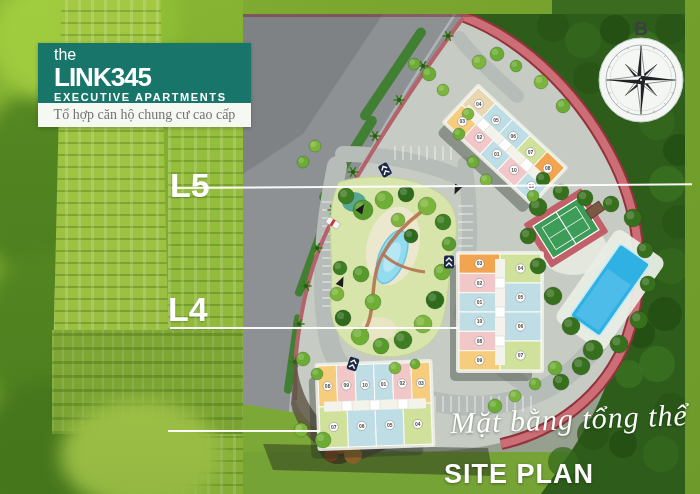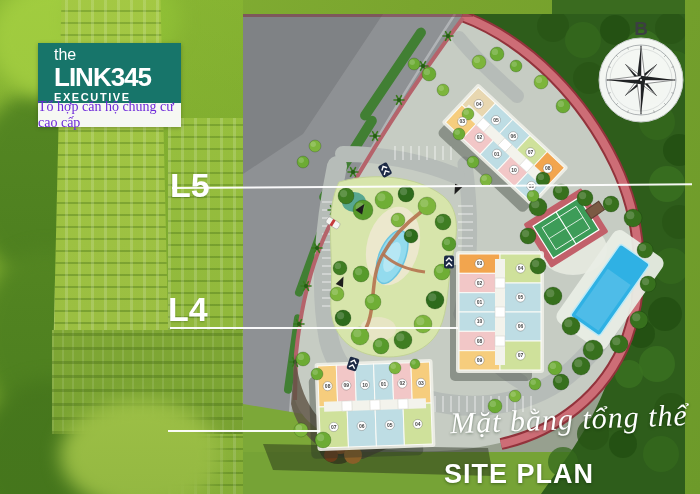--- a/index.html
+++ b/index.html
@@ -19,28 +19,28 @@
     background-image:repeating-linear-gradient(0deg, rgba(50,85,15,.35) 0 3px, rgba(0,0,0,0) 3px 14px),
       repeating-linear-gradient(90deg, rgba(255,255,255,.15) 0 2px, rgba(0,0,0,0) 2px 10px);}
   .tint{position:absolute;left:0;top:0;width:243px;height:494px;
         background:linear-gradient(180deg,rgba(150,200,50,.30),rgba(110,160,35,.25) 70%,rgba(90,140,30,.35));}
   .darktrees-tr{position:absolute;left:552px;top:0;width:133px;height:20px;background:#3a6b1f;}
 
   
   #plan{position:absolute;left:243px;top:14px;}
 
   
-  .logo{position:absolute;left:38px;top:43px;width:143px;height:84px;
+  .logo{position:absolute;left:38px;top:43px;width:213px;height:84px;
         box-shadow:0 1px 4px rgba(0,0,0,.25);}
   .logo .teal{background:#17756a;height:60px;padding-left:16px;overflow:hidden;}
   .logo .the{color:#fff;font-size:16px;line-height:17px;padding-top:3px;}
   .logo .brand{color:#fff;font-size:26px;font-weight:bold;letter-spacing:-1px;line-height:28px;}
   .logo .sub{color:#fff;font-size:11px;font-weight:bold;letter-spacing:1.6px;line-height:13px;}
   .logo .band{background:#f6f8f3;height:24px;display:flex;align-items:center;justify-content:center;}
-  .logo .tagline{color:#6d28d9;font-family:"Liberation Serif",serif;font-size:14px;}
+  .logo .tagline{color:#737373;font-family:"Liberation Serif",serif;font-size:14px;}
 
   
   .blabel{position:absolute;color:#fff;font-size:34px;font-weight:bold;
           text-shadow:0 1px 2px rgba(0,40,0,.25);}
   .bline{position:absolute;height:2px;background:#fff;opacity:.95;transform-origin:left center;}
   .l5t{left:170px;top:166px;} .l5l{left:172px;top:187px;width:520px;transform:rotate(-0.4deg);}
   .l4t{left:168px;top:290px;} .l4l{left:170px;top:327px;width:288px;}
   .l3t{left:166px;top:397px;} .l3l{left:168px;top:430px;width:152px;}
 
   

